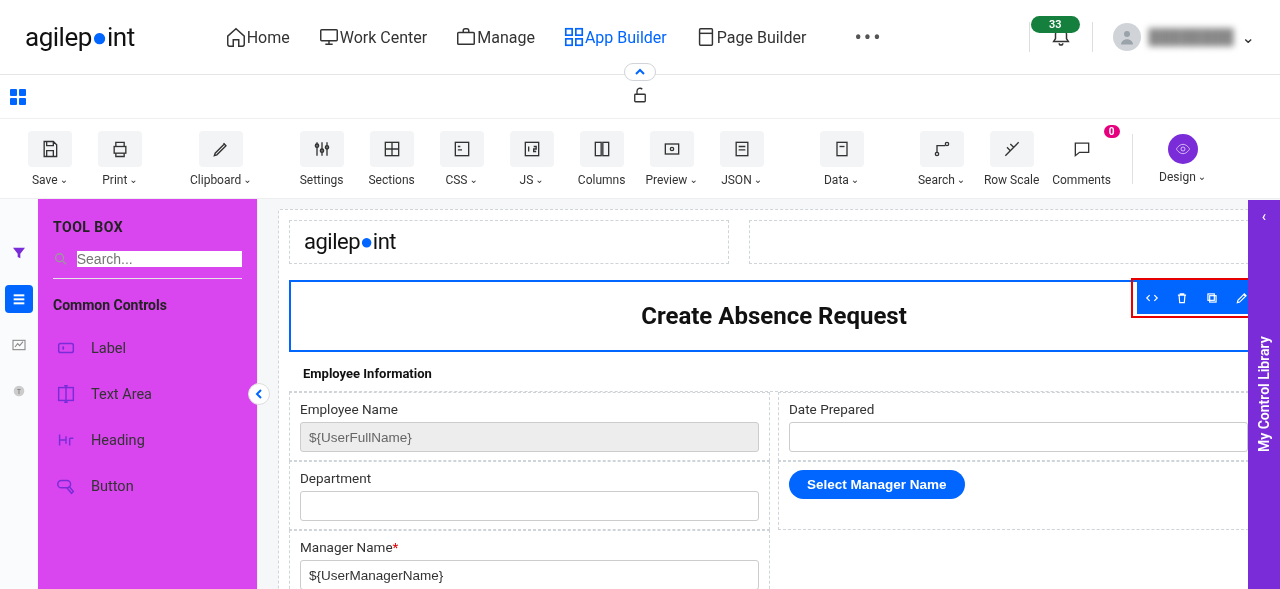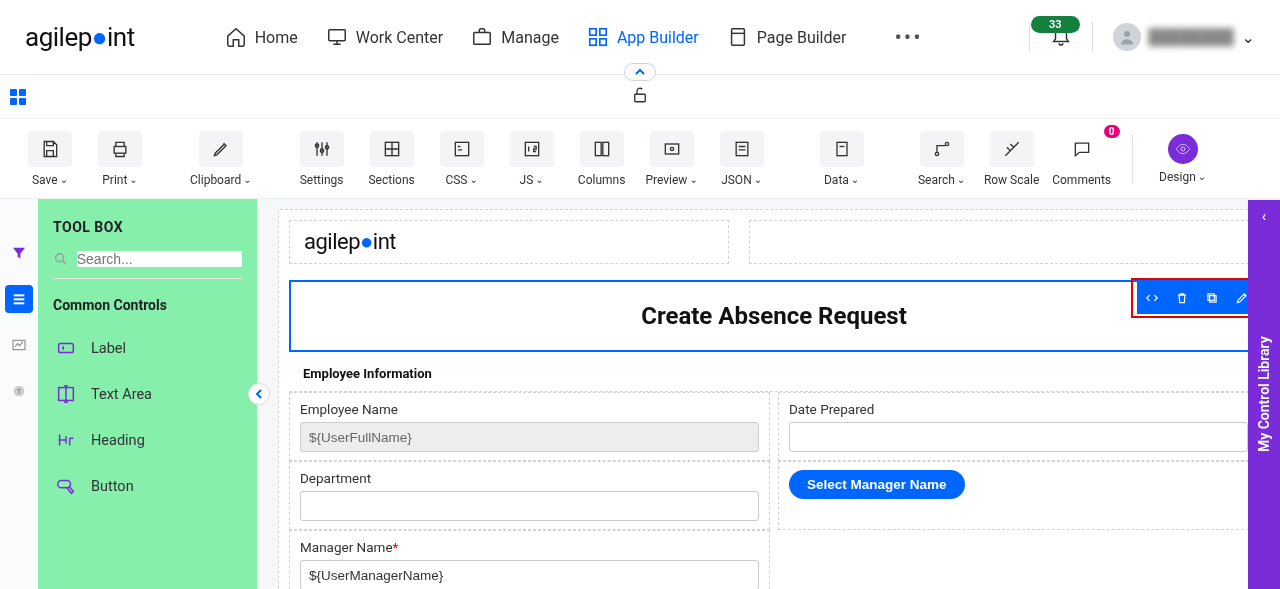--- a/index.html
+++ b/index.html
@@ -3,21 +3,21 @@
 <meta charset="utf-8">
 <style>
 * { box-sizing: border-box; margin: 0; padding: 0; }
 body { font-family: -apple-system, BlinkMacSystemFont, "Segoe UI", Roboto, Arial, sans-serif; background: #fff; width: 1280px; height: 589px; overflow: hidden; }
 
 
 .topnav { height: 75px; display: flex; align-items: center; padding: 0 25px; border-bottom: 1px solid #e5e5e5; }
 .logo { font-size: 26px; font-weight: 400; letter-spacing: -0.5px; color: #111; }
 .logo .dot { color: #0066ff; display:inline-block; }
 .nav-items { display: flex; gap: 28px; margin-left: 90px; align-items: center; }
-.nav-item { display: flex; align-items: center; gap: 8px; color: #333; font-size: 16px; cursor: pointer; }
+.nav-item { display: flex; align-items: center; color: #333; font-size: 16px; cursor: pointer; }
 .nav-item.active { color: #0066ff; }
 .nav-item svg { width: 22px; height: 22px; }
 .nav-more { margin-left: 20px; color: #555; font-size: 22px; cursor: pointer; letter-spacing: 2px;}
 .nav-right { margin-left: auto; display: flex; align-items: center; gap: 20px; }
 .bell { position: relative; }
 .bell svg { width: 22px; height: 22px; stroke: #333; }
 .badge { position: absolute; top: -8px; right: -8px; background: #15803d; color: #fff; font-size: 11px; font-weight: 600; border-radius: 10px; padding: 2px 18px; }
 .divider-v { width: 1px; height: 30px; background: #ddd; }
 .user { display: flex; align-items: center; gap: 8px; cursor: pointer; }
 .avatar { width: 28px; height: 28px; border-radius: 50%; background: #d0d4d8; display: flex; align-items: center; justify-content: center; }
@@ -51,21 +51,21 @@
 .comments-badge { position: relative; }
 .comments-badge .cbadge { position: absolute; top: -6px; right: -8px; background: #e6007e; color: #fff; font-size: 10px; font-weight: 700; border-radius: 8px; padding: 1px 5px; }
 
 
 .main { display: flex; height: calc(589px - 75px - 44px - 80px); position: relative; }
 .leftgutter { width: 38px; background: #fafbfc; display: flex; flex-direction: column; align-items: center; padding-top: 40px; gap: 18px; }
 .leftgutter .g-icon { width: 28px; height: 28px; display: flex; align-items: center; justify-content: center; border-radius: 4px; }
 .leftgutter .g-icon.active { background: #0066ff; }
 .leftgutter .g-icon svg { width: 16px; height: 16px; }
 
-.toolbox { width: 220px; background: #86efac; border-right: 1px solid #eee; padding: 20px 15px; overflow: hidden; }
+.toolbox { width: 220px; background: #d946ef; border-right: 1px solid #eee; padding: 20px 15px; overflow: hidden; }
 .toolbox h3 { font-size: 14px; font-weight: 700; color: #222; margin-bottom: 15px; letter-spacing: 0.5px;}
 .search-box { display: flex; align-items: center; gap: 8px; border-bottom: 1px solid #e5e5e5; padding-bottom: 10px; margin-bottom: 18px; justify-content: center; }
 .search-box svg { width: 18px; height: 18px; stroke: #999; fill:none; }
 .search-box input { border: none; outline: none; font-size: 14px; width: 100%; color: #666; }
 .toolbox h4 { font-size: 14px; font-weight: 700; margin-bottom: 12px; color: #222;}
 .tb-item { display: flex; align-items: center; gap: 12px; padding: 10px 0; cursor: pointer; }
 .tb-item .ico { width: 26px; height: 26px; display: flex; align-items: center; justify-content: center; }
 .tb-item .ico svg { width: 22px; height: 22px; stroke: #7a2cd8; fill: none; stroke-width: 1.6; }
 .tb-item span.lbl { font-size: 14.5px; color: #333; }
 

